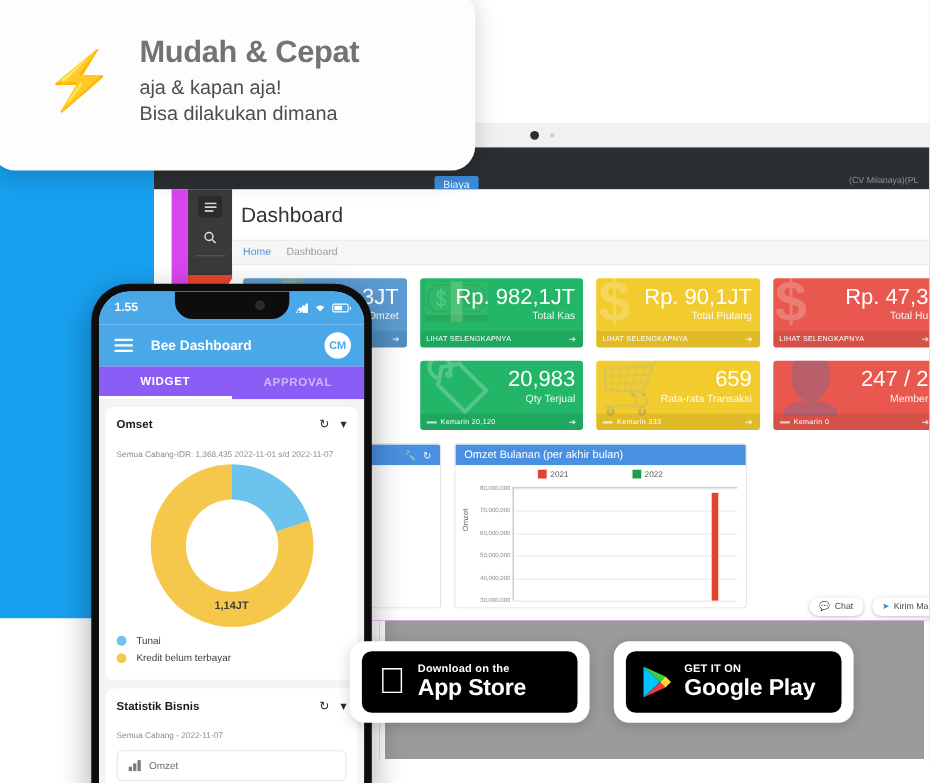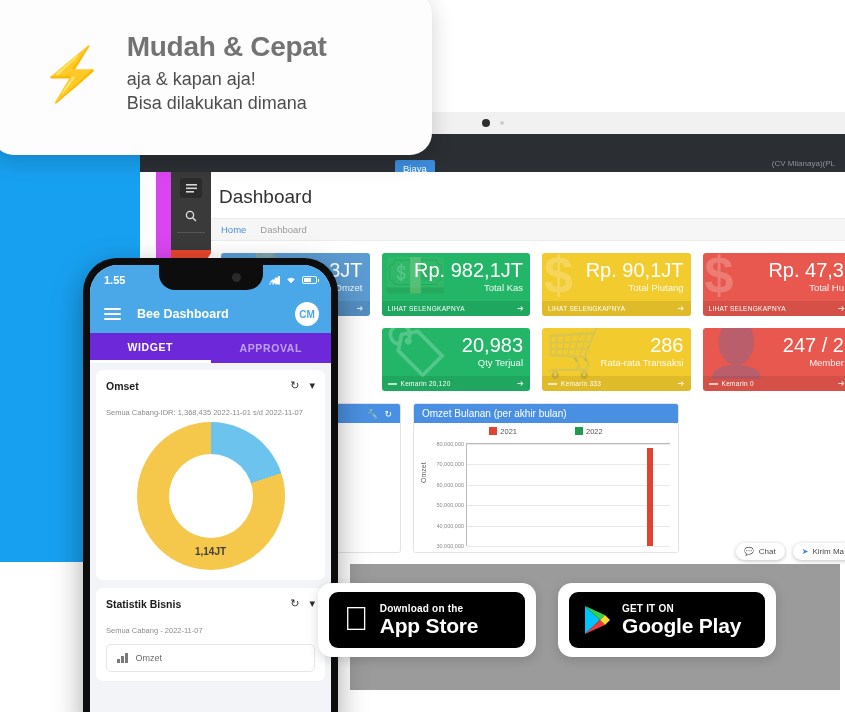--- a/index.html
+++ b/index.html
@@ -219,21 +219,21 @@
     padding:0 14px; gap:16px; position:relative;
   }
   .burger { width:17px; }
   .burger i { display:block; height:2px; background:#fff; margin:3px 0; border-radius:1px; }
   .ph-appbar .ttl { font-size:12.5px; font-weight:700; }
   .avatar {
     position:absolute; right:12px; width:24px; height:24px; border-radius:50%;
     background:#ffffff; color:#4aa8e8; font-size:10px; font-weight:700;
     display:flex; align-items:center; justify-content:center;
   }
-  .ph-tabs { height:30px; background:#6d28d9; display:flex; color:#ffffff; }
+  .ph-tabs { height:30px; background:#8b5cf6; display:flex; color:#ffffff; }
   .ph-tab {
     flex:1; display:flex; align-items:center; justify-content:center;
     font-size:10.5px; font-weight:700; letter-spacing:.6px;
   }
   .ph-tab.active { border-bottom:3px solid #ffffff; }
   .ph-tab.idle { opacity:.55; }
 
   .ph-body { background:#f2f4f7; height:100%; padding:7px 6px; }
   .ph-card { background:#ffffff; border-radius:7px; padding:9px 10px; margin-bottom:8px; }
   .ph-card-head { display:flex; align-items:center; justify-content:space-between; }
@@ -390,21 +390,21 @@
             <div class="foot">
                 <span class="kfoot2">
                   <i class="dash-line"></i>
                   <span>Kemarin 20,120</span>
                 </span>
                 <span class="arrow">➔</span>
               </div>
           </div>
           <div class="kpi yellow">
             <div class="ghost">🛒</div>
-            <div class="big">286</div>
+            <div class="big">659</div>
             <div class="sub">Rata-rata Transaksi</div>
             <div class="foot">
                 <span class="kfoot2">
                   <i class="dash-line"></i>
                   <span>Kemarin 333</span>
                 </span>
                 <span class="arrow">➔</span>
               </div>
           </div>
           <div class="kpi red">
@@ -542,20 +542,30 @@
             <span class="ph-card-tools">
               <span>↻</span>
               <span>▾</span>
             </span>
           </div>
           <div class="ph-card-sub">Semua Cabang-IDR: 1,368,435 2022-11-01 s/d 2022-11-07</div>
           <div class="donut-wrap">
             <div class="donut"></div>
             <div class="donut-label">1,14JT</div>
           </div>
+          <div class="legend-list">
+            <div class="legend-row">
+              <span class="legend-dot" style="background:#6cc4ee"></span>
+              <span>Tunai</span>
+            </div>
+            <div class="legend-row">
+              <span class="legend-dot" style="background:#f5c84b"></span>
+              <span>Kredit belum terbayar</span>
+            </div>
+          </div>
         </div>
 
         <div class="ph-card">
           <div class="ph-card-head">
             <span class="ph-card-title">Statistik Bisnis</span>
             <span class="ph-card-tools">
               <span>↻</span>
               <span>▾</span>
             </span>
           </div>

